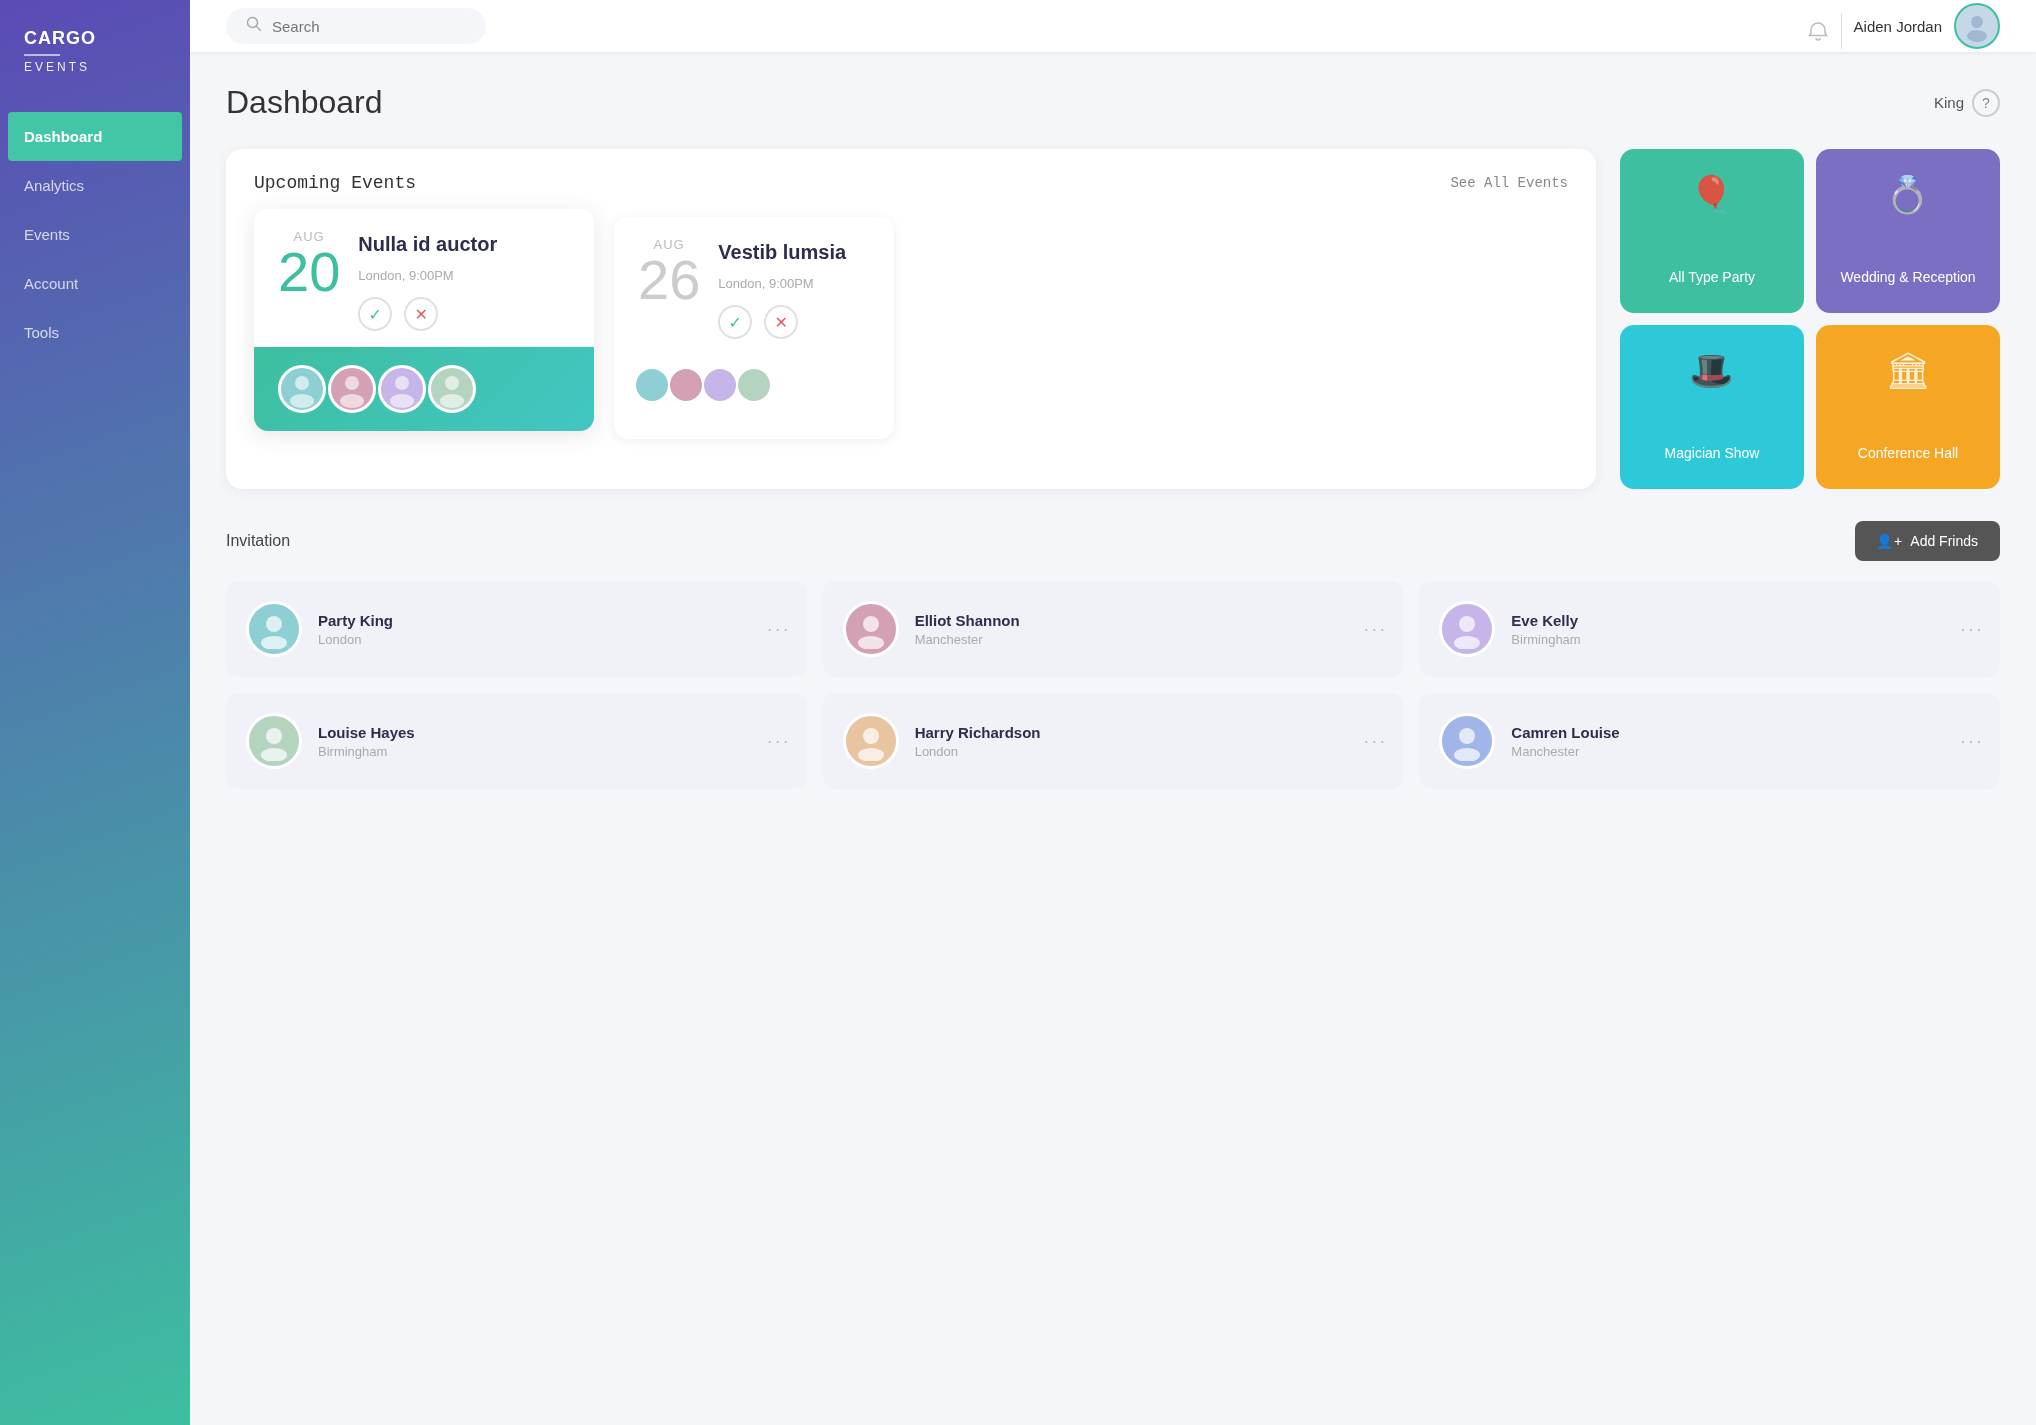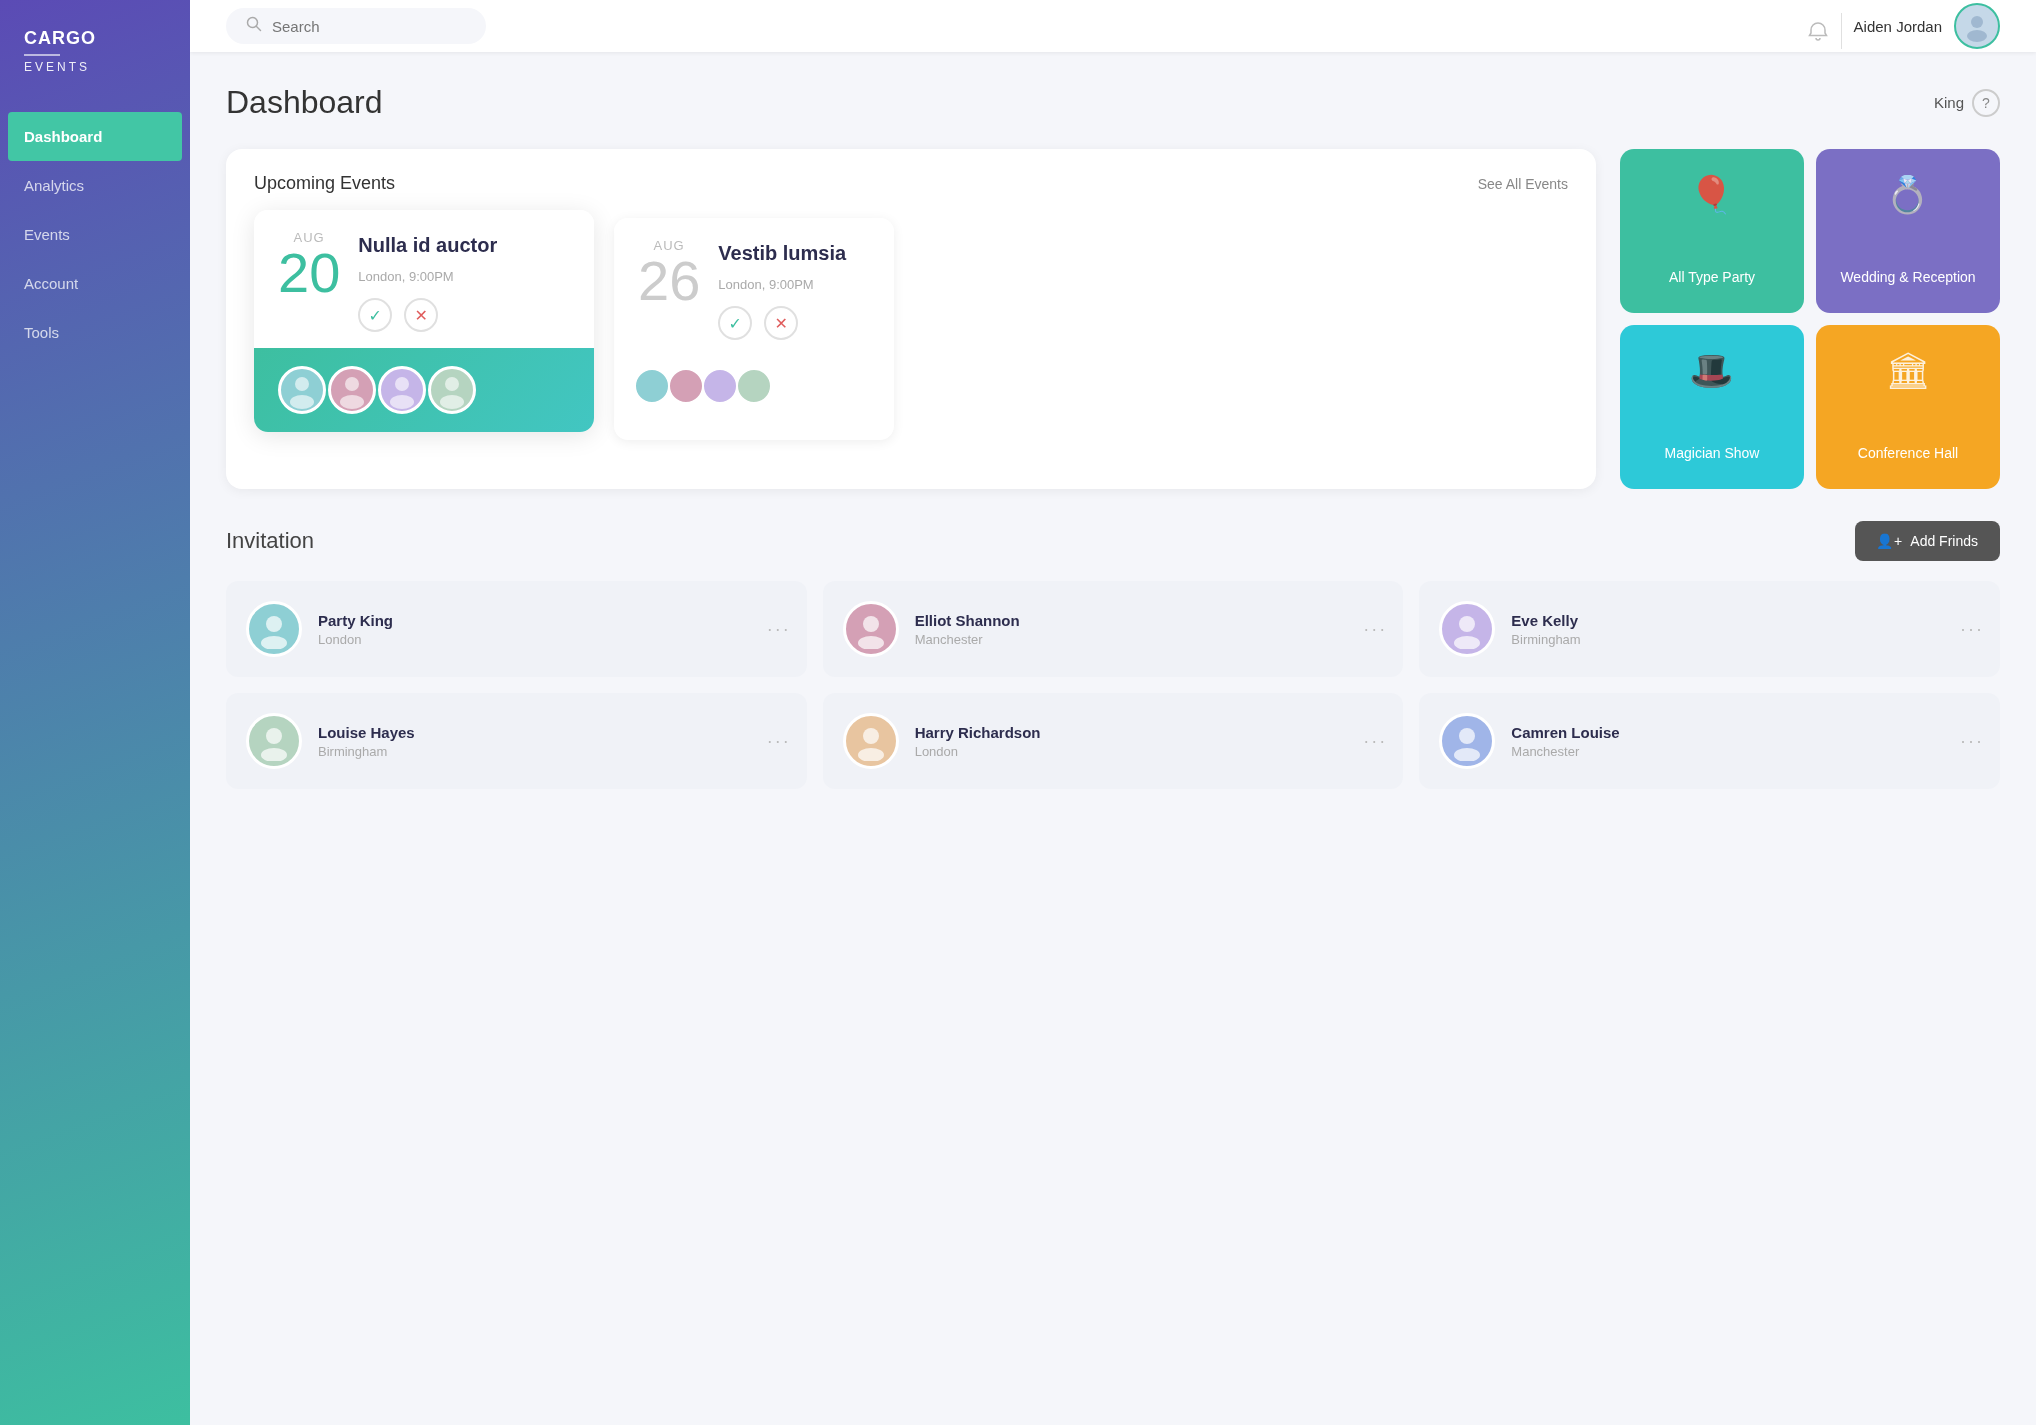--- a/index.html
+++ b/index.html
@@ -195,20 +195,21 @@
       box-shadow: 0 2px 12px rgba(0,0,0,0.06);
       position: relative;
       overflow: visible;
       min-height: 340px;
     }
     .upcoming-header {
       display: flex;
       align-items: center;
       justify-content: space-between;
       margin-bottom: 24px;
+      font-family: Liberation Mono, monospace;
     }
     .upcoming-title {
       font-size: 18px;
       font-weight: 500;
       color: #333;
     }
     .see-all-link {
       font-size: 14px;
       color: #888;
       cursor: pointer;
@@ -382,21 +383,21 @@
     .invitation-section {
       margin-top: 8px;
     }
     .invitation-header {
       display: flex;
       align-items: center;
       justify-content: space-between;
       margin-bottom: 20px;
     }
     .invitation-title {
-      font-size: 22px;
+      font-size: 16px;
       font-weight: 400;
       color: #444;
       text-align: center;
     }
     .add-friends-btn {
       background: #555;
       color: white;
       border: none;
       border-radius: 8px;
       padding: 12px 22px;

